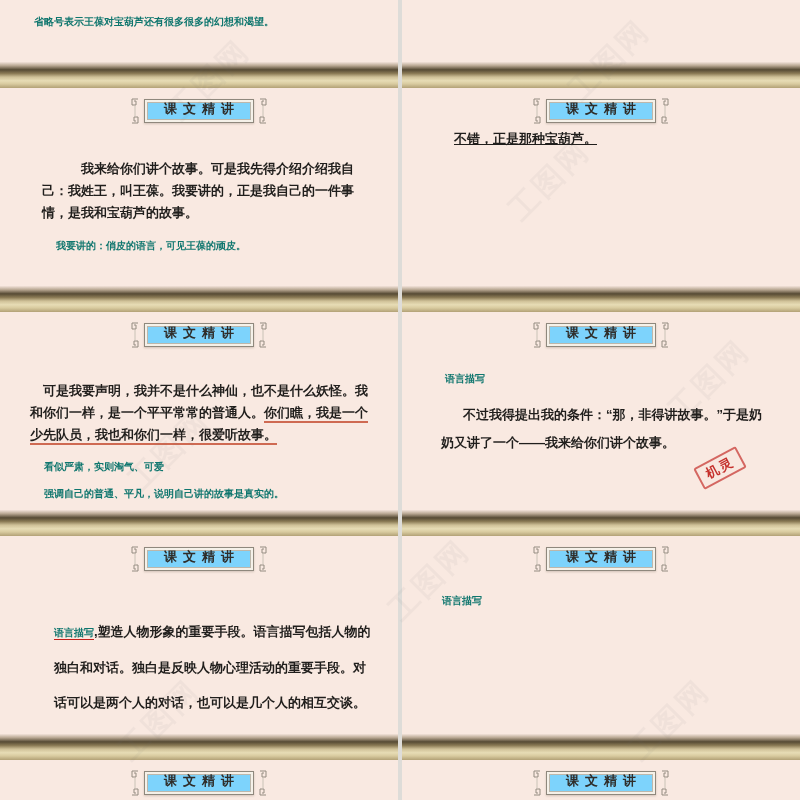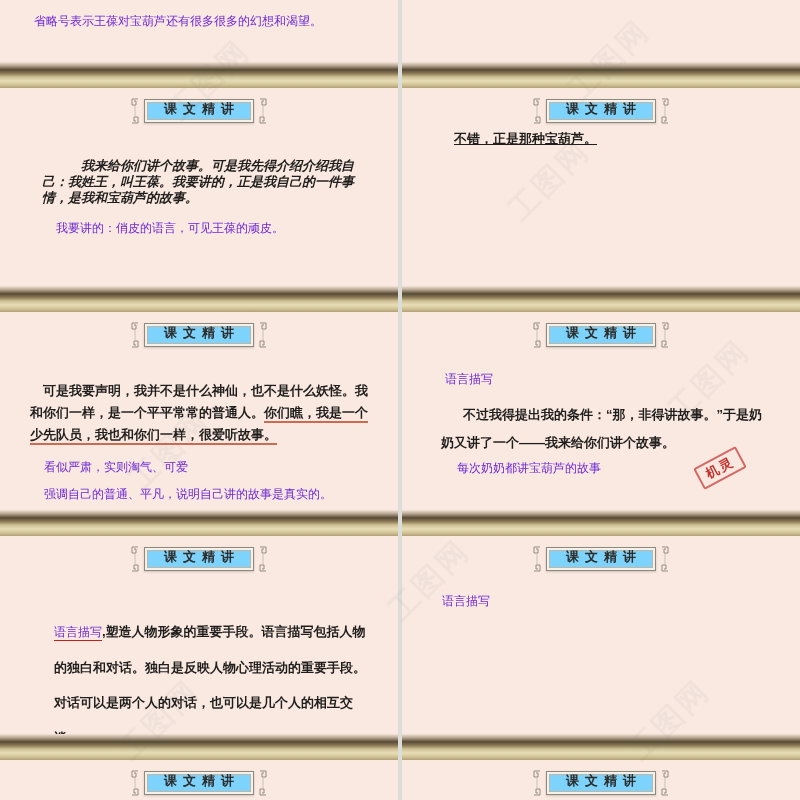--- a/index.html
+++ b/index.html
@@ -12,26 +12,26 @@
     background:linear-gradient(180deg,#f3e3da 0%,#b9a893 14%,#564a34 30%,
       #8a7a55 44%,#cfc198 58%,#e7dcb5 72%,#d9cba0 84%,#b2a176 100%);}
   
   .hdr{display:flex;justify-content:center;align-items:center;gap:5px;margin-top:10px;}
   .hdr-box{border:1px solid #8f887d;background:#7dd3fc;
     box-shadow:inset 0 0 0 2px #f5f1e9,inset 0 0 0 3px #bdb7ab,0 1px 2px rgba(90,80,60,.25);
     padding:0 13px 4px 19px;font-size:13px;font-weight:bold;color:#2f2d2a;letter-spacing:6px;}
   .orn{display:block;}
   
   .t{color:#201e1c;font-weight:bold;font-size:13px;}
-  .red{color:#6d28d9;font-weight:normal;font-size:12px;}
+  .red{color:#0f766e;font-weight:bold;font-size:10px;}
   .u-warm{border-bottom:2px solid #cf6a52;padding-bottom:1px;}
   .u-red{border-bottom:1px solid #c3201a;padding-bottom:1px;}
   .note-top{position:absolute;top:12px;left:34px;right:24px;line-height:19px;}
   
-  .s2l-p{margin:34px 34px 10px 42px;line-height:16px;text-indent:3em;font-style:italic;}
+  .s2l-p{margin:34px 34px 10px 42px;line-height:22px;text-indent:3em;}
   .s2l-red{margin:12px 20px 0 56px;line-height:20px;}
   
   .s2r-p1{margin:24px 24px 0 39px;line-height:29px;text-indent:1em;}
   .s2r-p2{margin:0 24px 0 39px;line-height:29px;text-indent:1em;text-decoration:underline;}
   .s2r-red{margin:7px 0 0 53px;line-height:20px;}
   
   .s3l-p{margin:32px 22px 0 30px;line-height:22px;text-indent:1em;}
   .s3l-red1{margin:11px 0 0 44px;line-height:20px;}
   .s3l-red2{margin:7px 0 0 44px;line-height:20px;}
   
@@ -120,21 +120,20 @@
           <path d="M4 8 v10" stroke="#c9c2b6" stroke-width="1"></path>
         </svg>
       <span class="hdr-box">课文精讲</span>
       <svg class="orn" width="8" height="26" viewBox="0 0 8 26">
           <path d="M1 1 h6 M7 1 v6 h-4 v-4 h2 M1 25 h6 M1 25 v-6 h4 v4 h-2" stroke="#938b80" fill="none" stroke-width="1"></path>
           <path d="M4 8 v10" stroke="#c9c2b6" stroke-width="1"></path>
         </svg>
     </div>
     <div class="red s3r-label">语言描写</div>
     <div class="t s3r-p">不过我得提出我的条件：“那，非得讲故事。”于是奶奶又讲了一个——我来给你们讲个故事。</div>
-    <div class="red s3r-red">每次奶奶都讲宝葫芦的故事</div>
     <div class="stamp">机灵</div>
     <div class="band"></div>
   </div>
 
   <div class="slide">
     <div class="hdr">
       <svg class="orn" width="8" height="26" viewBox="0 0 8 26">
           <path d="M1 1 h6 M1 1 v6 h4 v-4 h-2 M1 25 h6 M7 25 v-6 h-4 v4 h2" stroke="#938b80" fill="none" stroke-width="1"></path>
           <path d="M4 8 v10" stroke="#c9c2b6" stroke-width="1"></path>
         </svg>

